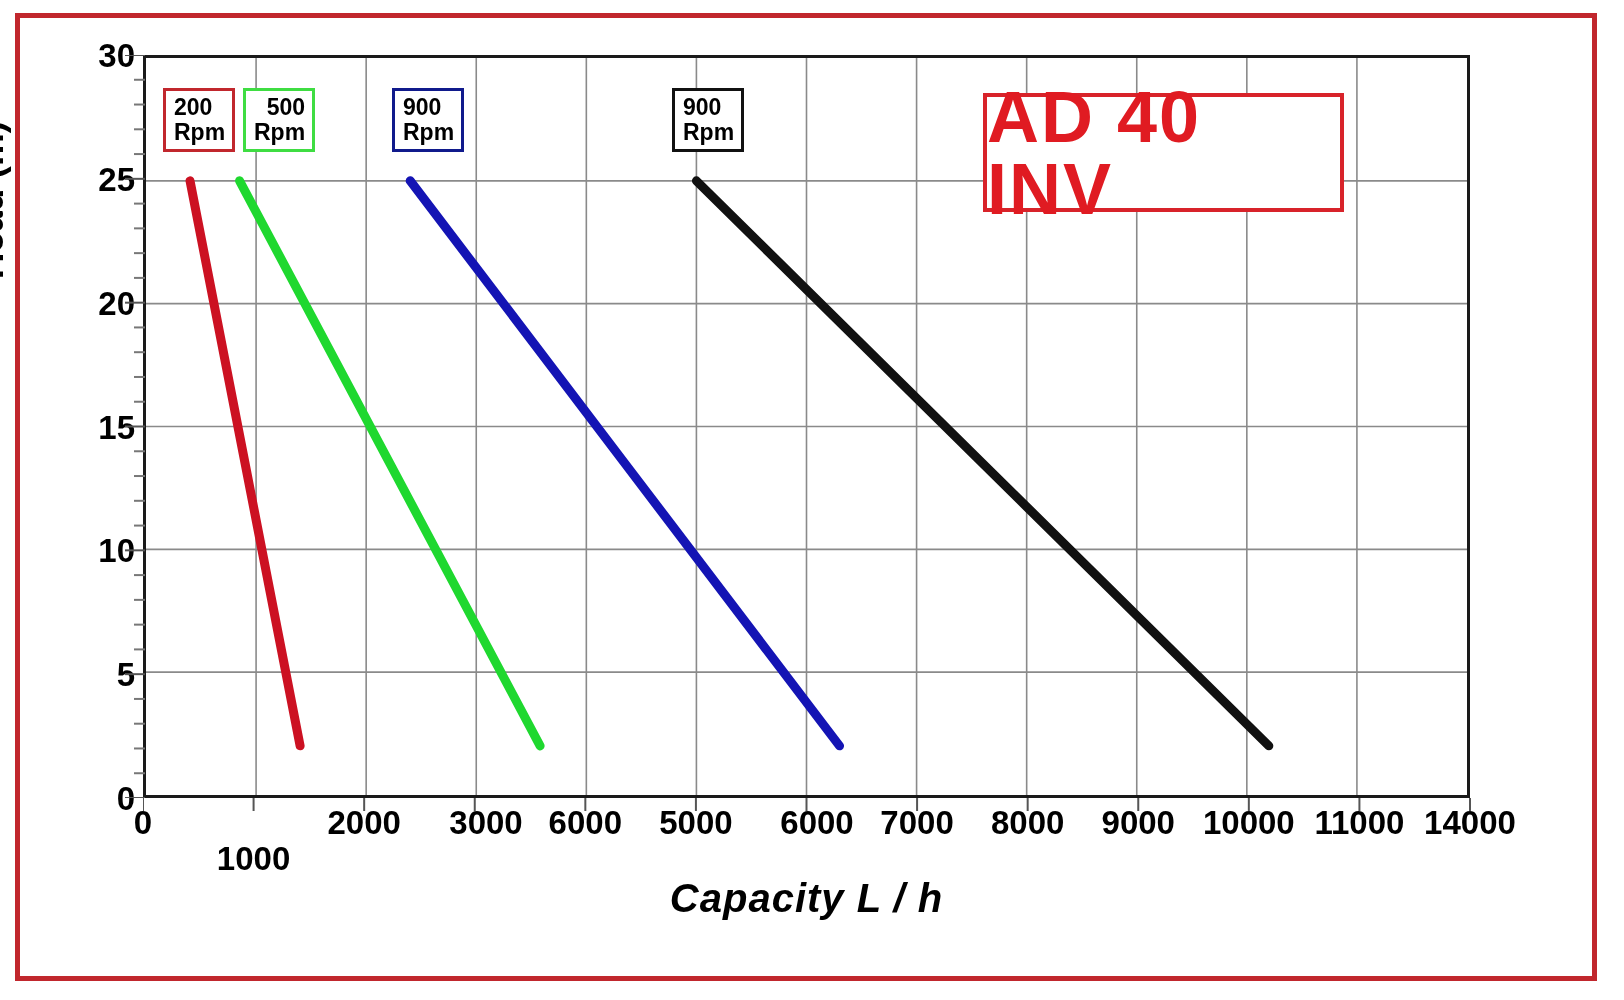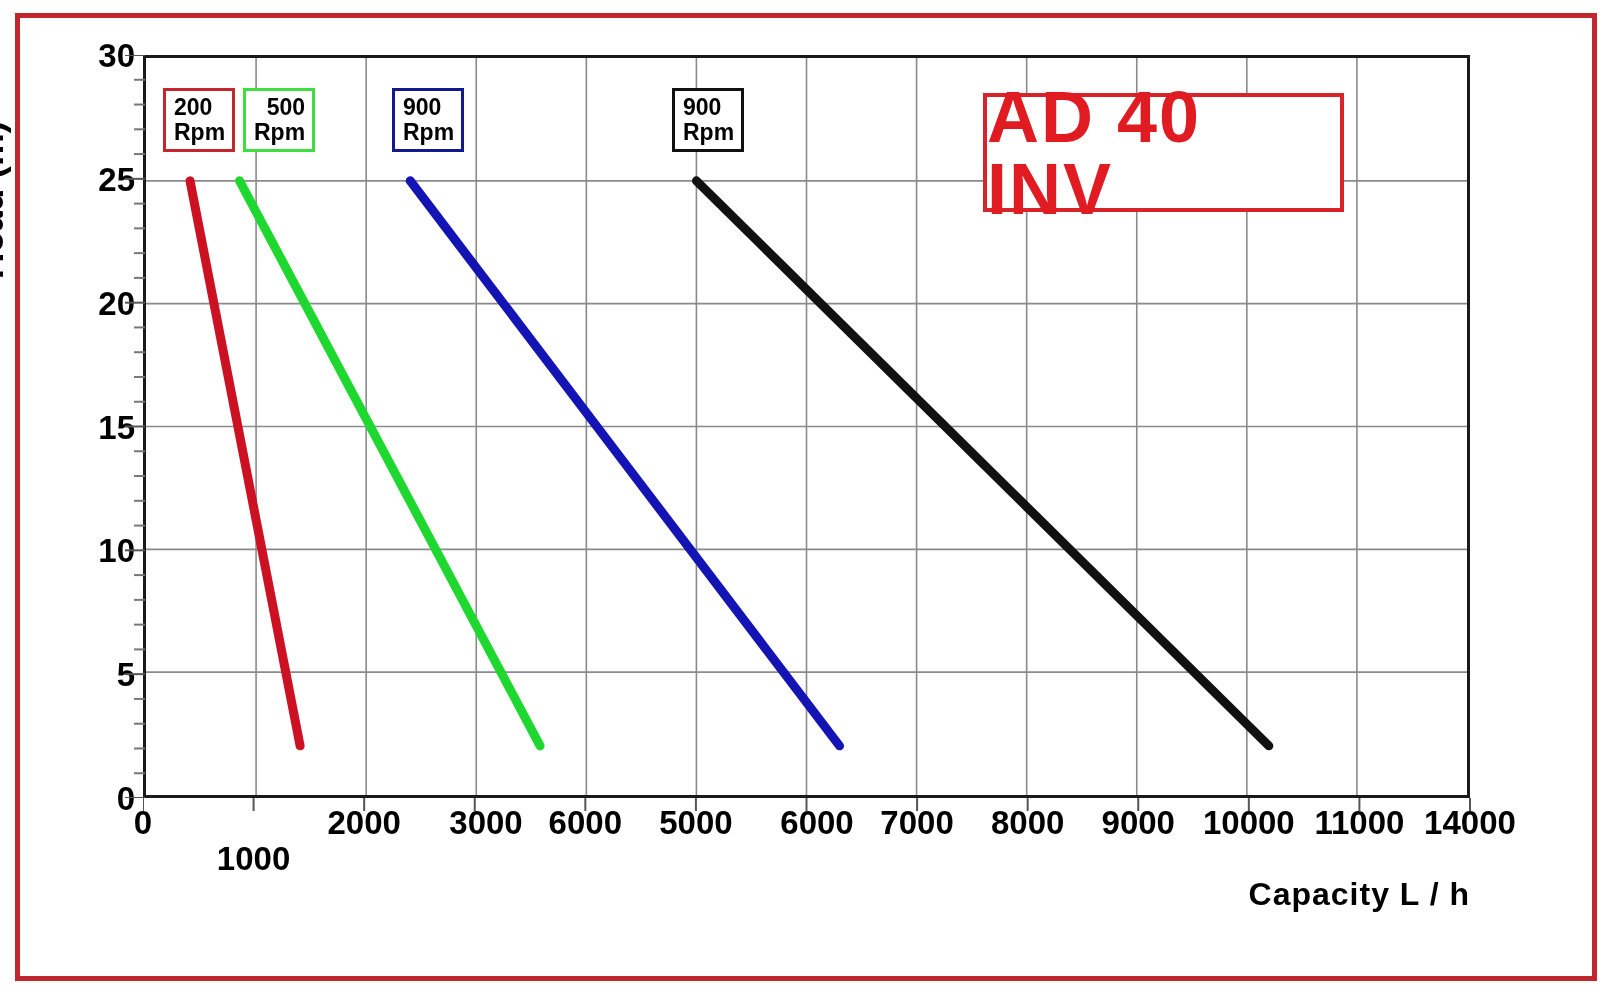--- a/index.html
+++ b/index.html
@@ -50,25 +50,26 @@
     text-align: center;
     letter-spacing: 0px;
     white-space: nowrap;
   }
   
   #x-axis-title {
     position: absolute;
     left: 143px;
     top: 876px;
     width: 1327px;
-    text-align: right;
-    font-size: 32px;
+    text-align: center;
+    font-size: 40px;
     font-weight: bold;
     color: #000;
     letter-spacing: 1px;
+    font-style: italic;
   }
   .y-tick-label {
     position: absolute;
     right: 0;
     width: 70px;
     text-align: right;
     font-size: 33px;
     font-weight: bold;
     color: #000;
     line-height: 1;

